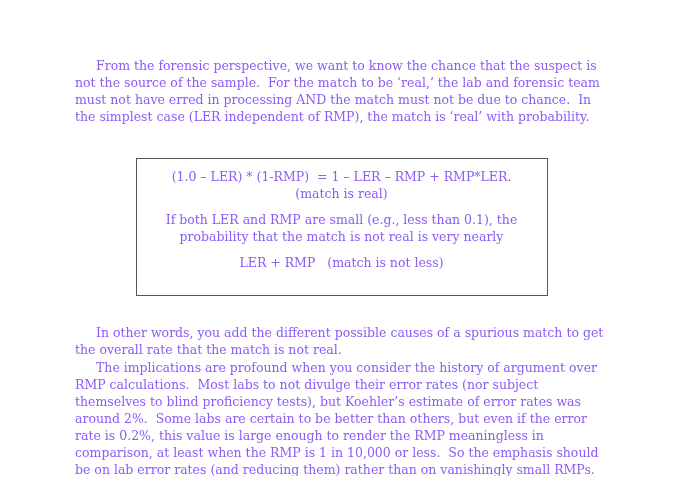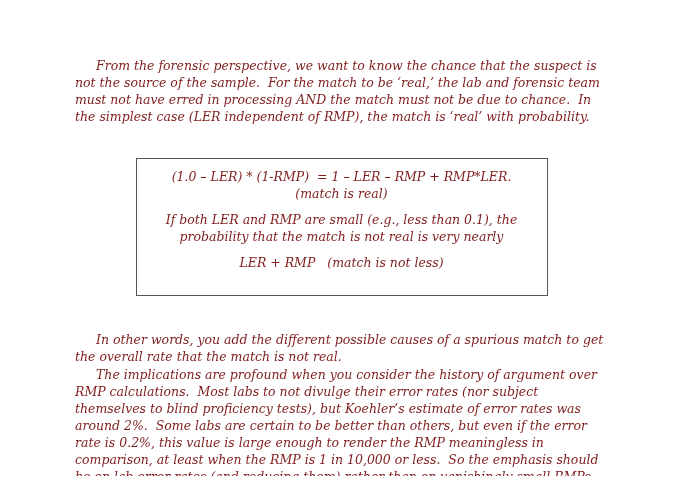--- a/index.html
+++ b/index.html
@@ -6,23 +6,22 @@
     margin: 0;
     padding: 0;
     background: #ffffff;
   }
   .page {
     position: relative;
     width: 680px;
     height: 476px;
     background: #ffffff;
     font-family: "DejaVu Serif", "Liberation Serif", serif;
-    color: #7f1d1d;
+    color: #8b5cf6;
     overflow: hidden;
-    font-style: italic;
   }
   .content {
     position: absolute;
     left: 75px;
     top: 57px;
     width: 533px;
   }
   .para {
     margin: 0;
     font-size: 12.5px;
@@ -45,21 +44,21 @@
     margin: 0;
     font-size: 12.5px;
     line-height: 17px;
     text-align: center;
     white-space: pre-wrap;
   }
   .formula-line + .formula-line {
     margin-top: 9px;
   }
   .para-summary {
-    margin-top: 35px;
+    margin-top: 28px;
   }
   .para-implications {
     margin-top: 1px;
   }
 </style>
 </head>
 <body>
 
 <div class="page">
   <div class="content">

